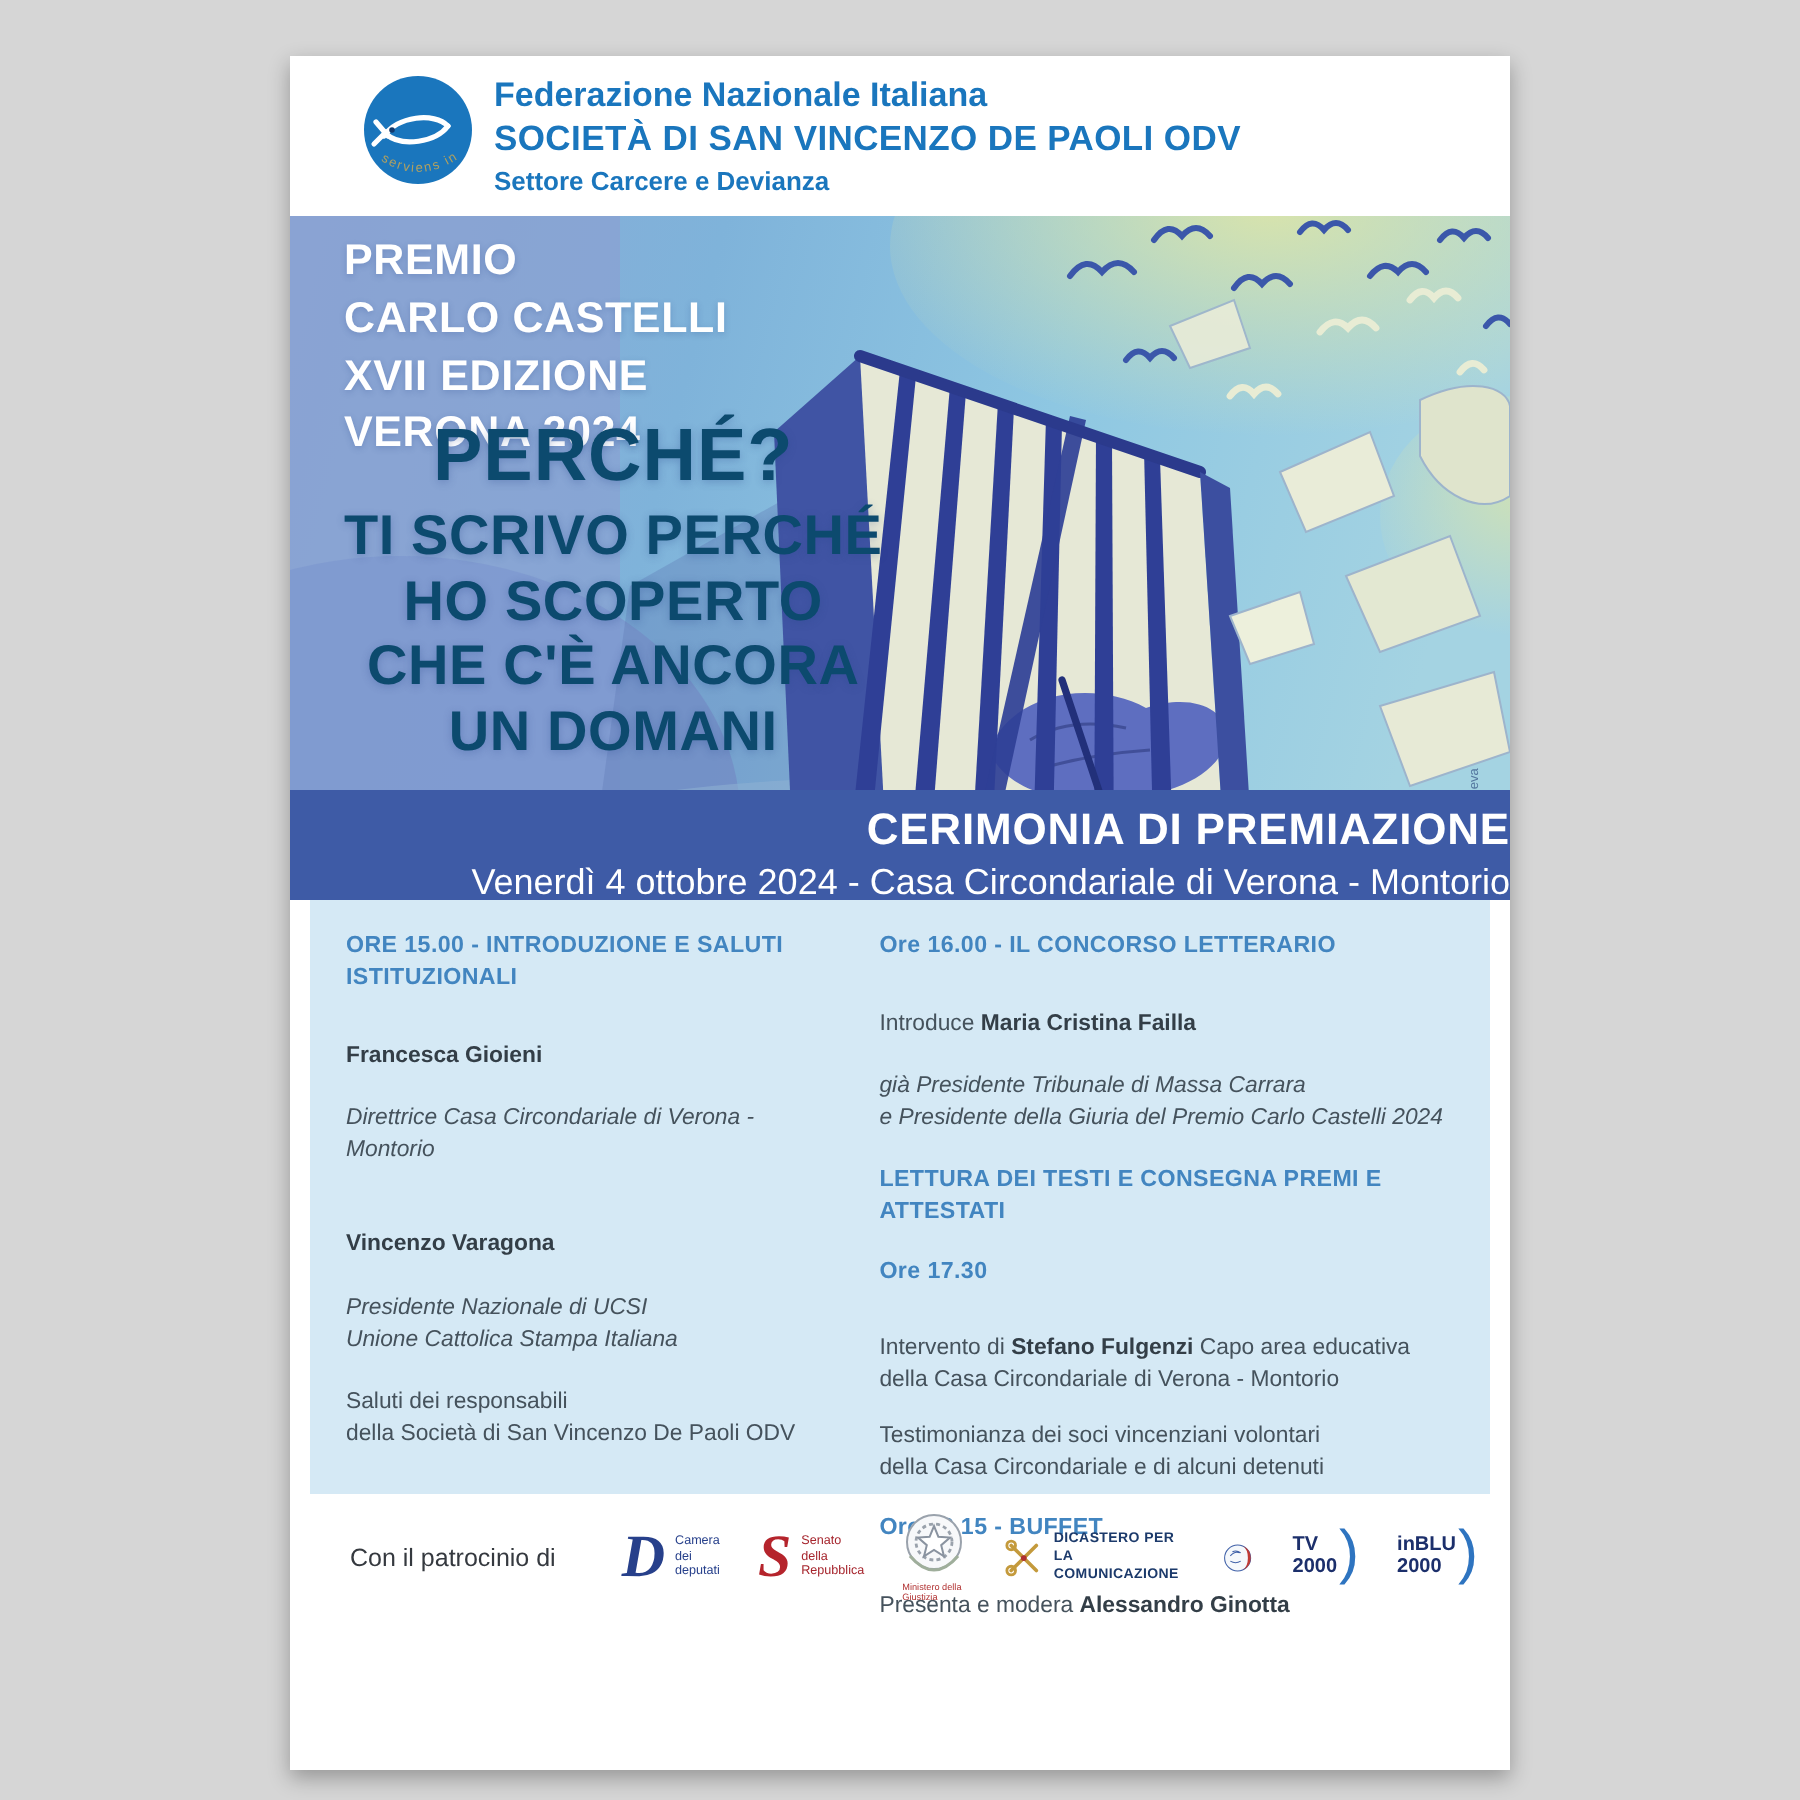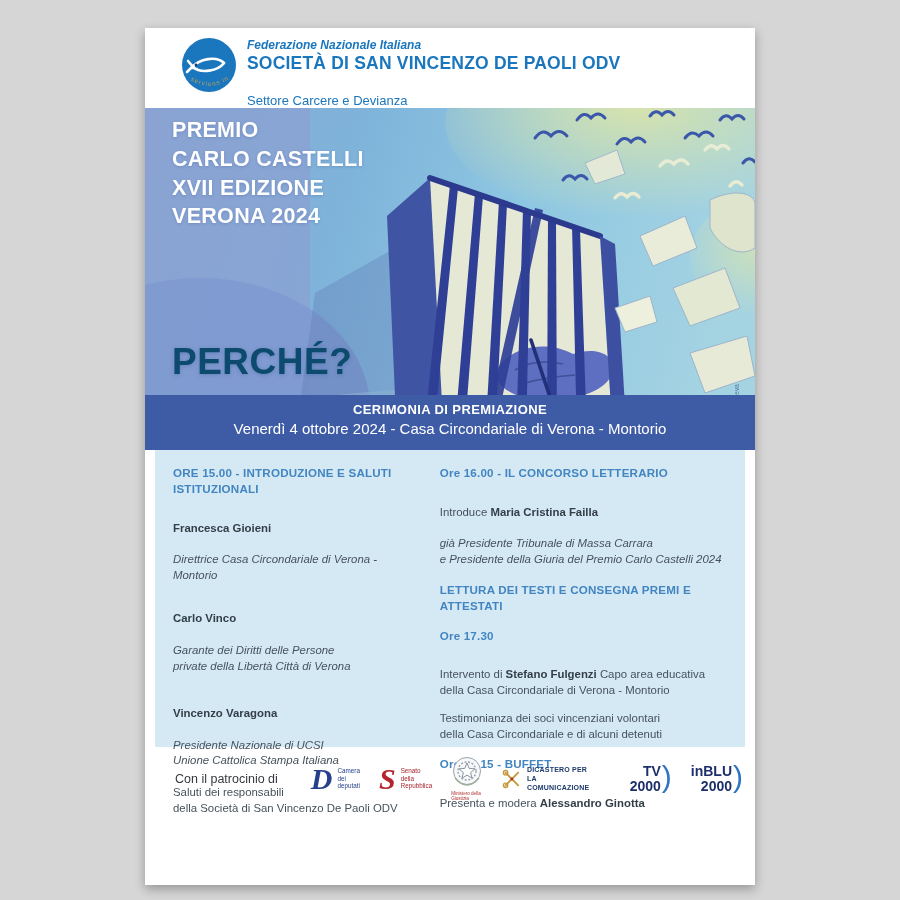--- a/index.html
+++ b/index.html
@@ -8,37 +8,37 @@
     font-family:"Liberation Sans",sans-serif;position:relative;overflow:hidden;
   }
   .poster{
     position:absolute;left:145px;top:28px;width:610px;height:857px;
     background:#ffffff;box-shadow:0 4px 10px rgba(0,0,0,.3);
   }
   
   .hdr{position:relative;height:80px;background:#fff;}
   .hdr-logo{position:absolute;left:32px;top:4px;width:64px;height:70px;}
   .hdr-text{position:absolute;left:102px;top:10px;color:#1a76bd;line-height:1.22;}
-  .hdr-l1{font-size:12px;font-weight:600;font-style:italic;}
+  .hdr-l1{font-size:17px;font-weight:600;}
   .hdr-l2{font-size:17.5px;font-weight:700;letter-spacing:.2px;}
-  .hdr-l3{font-size:13px;font-weight:400;margin-top:19px;}
+  .hdr-l3{font-size:13px;font-weight:700;margin-top:3px;}
   
   .art{position:relative;height:287px;overflow:hidden;}
   .art svg{position:absolute;left:0;top:0;}
   .kicker{
     position:absolute;left:27px;top:8px;color:#fff;font-size:21.5px;font-weight:600;
     line-height:1.34;white-space:pre-line;letter-spacing:.3px;text-shadow:0 1px 3px rgba(40,70,140,.25);
   }
   .bigtitle{position:absolute;left:27px;bottom:13px;color:#0c4a6e;text-shadow:0 1px 4px rgba(40,70,140,.3);text-align:center;}
   .bigtitle .t1{font-size:37px;font-weight:800;letter-spacing:.5px;line-height:1.05;}
   .bigtitle .t2{font-size:28px;font-weight:800;line-height:1.16;white-space:pre-line;letter-spacing:.3px;margin-top:4px;}
   
   .banner{height:55px;background:#3e5ba6;color:#fff;text-align:center;}
-  .banner .b1{font-size:13px;font-weight:700;letter-spacing:.4px;padding-top:7px;}
-  .banner .b2{font-size:15px;margin-top:3px;}
+  .banner .b1{font-size:22px;font-weight:700;letter-spacing:.4px;padding-top:7px;text-align:right;}
+  .banner .b2{font-size:18px;margin-top:3px;text-align:right;}
   
   .prog{
     height:297px;margin:0 10px;background:#d5e9f5;box-sizing:border-box;
     padding:13px 18px 20px 18px;display:flex;gap:22px;
     color:#45525c;font-size:11.4px;line-height:1.38;
   }
   .col-l{width:46%;}
   .col-r{width:54%;}
   .phead{color:#4285c0;font-weight:700;font-size:11.6px;letter-spacing:.2px;margin:14px 0 8px 0;}
   .phead:first-child{margin-top:2px;}
@@ -56,21 +56,21 @@
   .logo{display:flex;align-items:center;gap:5px;}
   .logo-cap{font-size:6.3px;line-height:1.25;white-space:pre-line;}
   .cap-blue{color:#27408b;}
   .cap-red{color:#a6252d;}
   .monogram-d{font-family:"Liberation Serif",serif;font-style:italic;font-size:30px;color:#27408b;font-weight:700;line-height:1;}
   .monogram-s{font-family:"Liberation Serif",serif;font-style:italic;font-size:30px;color:#b5242c;font-weight:700;line-height:1;}
   .emblema{display:flex;flex-direction:column;align-items:center;}
   .emblema-cap{font-size:4.6px;color:#b03030;margin-top:1px;}
   .dicastero-text{font-size:7px;font-weight:700;color:#1c3a6b;line-height:1.3;white-space:pre-line;letter-spacing:.2px;}
   .tvlogo{display:flex;align-items:center;gap:1px;}
-  .tv-lines{text-align:right;font-weight:700;color:#1c2f6b;font-size:14px;line-height:1.05;white-space:pre-line;}
+  .tv-lines{text-align:left;font-weight:700;color:#1c2f6b;font-size:10px;line-height:1.05;white-space:pre-line;}
   .tv-paren{font-size:30px;color:#2e74c0;font-weight:400;line-height:.8;transform:translateY(-2px);}
 </style>
 </head>
 <body>
 
 <div class="poster">
 
   <div class="hdr">
     <svg class="hdr-logo" viewBox="0 0 64 70">
       <circle cx="32" cy="33" r="27" fill="#1a76bd"></circle>
@@ -182,39 +182,38 @@
 
       <text transform="translate(594,356) rotate(-90)" font-size="6.5" fill="#54779f">Illustrazione: Marina Sajeva</text>
     </svg>
 
     <div class="kicker">PREMIO
 CARLO CASTELLI
 XVII EDIZIONE
 VERONA 2024</div>
     <div class="bigtitle">
       <div class="t1">PERCHÉ?</div>
+      <div class="t2">TI SCRIVO PERCHÉ
+HO SCOPERTO
+CHE C'È ANCORA
+UN DOMANI</div>
     </div>
   </div>
 
   <div class="banner">
     <div class="b1">CERIMONIA DI PREMIAZIONE</div>
     <div class="b2">Venerdì 4 ottobre 2024 - Casa Circondariale di Verona - Montorio</div>
   </div>
 
   <div class="prog">
     <div class="col-l">
       <div class="phead">ORE 15.00 - INTRODUZIONE E SALUTI ISTITUZIONALI</div>
       <div class="entry">
         <span class="nm">Francesca Gioieni</span><br>
         <span class="rl">Direttrice Casa Circondariale di Verona - Montorio</span>
-      </div>
-      <div class="entry">
-        <span class="nm">Carlo Vinco</span><br>
-        <span class="rl">Garante dei Diritti delle Persone
-private della Libertà Città di Verona</span>
       </div>
       <div class="entry big-gap">
         <span class="nm">Vincenzo Varagona</span><br>
         <span class="rl">Presidente Nazionale di UCSI
 Unione Cattolica Stampa Italiana</span>
       </div>
       <div class="entry big-gap">Saluti dei responsabili
 della Società di San Vincenzo De Paoli ODV</div>
 
     </div>

